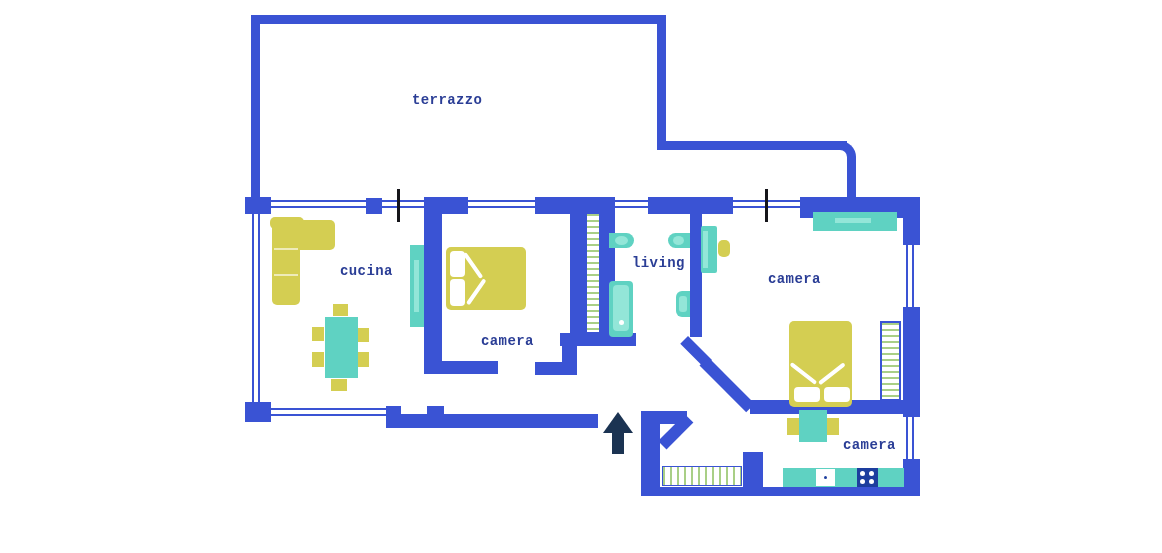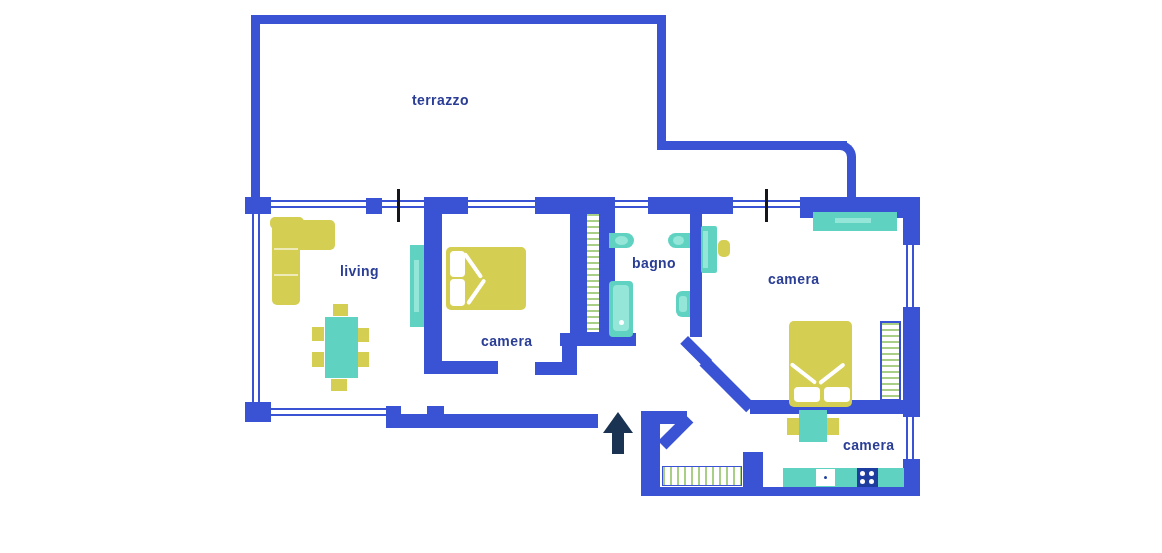--- a/index.html
+++ b/index.html
@@ -1,17 +1,17 @@
 <!DOCTYPE html>
 <html style="--wall-blue: #3a53d4; --label-indigo: #2b3e96; --arrow-navy: #1b3352; --stove-navy: #1d3e9e; --furniture-yellow: #d4ce52; --furniture-teal: #5fd2c2; --hatch-green: #a9cf86; --background: #ffffff;"><head>
 <meta charset="utf-8">
 <style>
   html,body{margin:0;padding:0;background:#fff;}
   #canvas{position:relative;width:1162px;height:496px;background:var(--background,#fff);overflow:hidden;
-          font-family:Liberation Sans, sans-serif;}
+          font-family:Liberation Mono, monospace;}
   .wall{position:absolute;background:var(--wall-blue,#3a53d4);}
   .win-h{position:absolute;height:8px;box-sizing:border-box;background:#fff;
          border-top:2px solid var(--wall-blue,#3a53d4);border-bottom:2px solid var(--wall-blue,#3a53d4);}
   .win-v{position:absolute;width:8px;box-sizing:border-box;background:#fff;
          border-left:2px solid var(--wall-blue,#3a53d4);border-right:2px solid var(--wall-blue,#3a53d4);}
   .tick{position:absolute;width:3px;background:#15151a;}
   .yellow{position:absolute;background:var(--furniture-yellow,#d4ce52);}
   .teal{position:absolute;background:var(--furniture-teal,#5fd2c2);}
   .teal-light{position:absolute;background:#93e6d8;}
   .white{position:absolute;background:#fff;}
@@ -104,41 +104,41 @@
   <div class="yellow rnd" style="left:272px;top:220px;width:28px;height:85px;"></div>
   <div class="white" style="left:274px;top:248px;width:24px;height:2px;opacity:.6;"></div>
   <div class="white" style="left:274px;top:274px;width:24px;height:2px;opacity:.6;"></div>
   <div class="teal" style="left:325px;top:317px;width:33px;height:61px;"></div>
   <div class="yellow" style="left:333px;top:304px;width:15px;height:12px;"></div>
   <div class="yellow" style="left:331px;top:379px;width:16px;height:12px;"></div>
   <div class="yellow" style="left:312px;top:327px;width:12px;height:14px;"></div>
   <div class="yellow" style="left:312px;top:352px;width:12px;height:15px;"></div>
   <div class="yellow" style="left:358px;top:328px;width:11px;height:14px;"></div>
   <div class="yellow" style="left:358px;top:352px;width:11px;height:15px;"></div>
-  <div class="lbl" style="left:340px;top:263px;">living</div>
+  <div class="lbl" style="left:340px;top:263px;">cucina</div>
 
   <div class="teal" style="left:410px;top:245px;width:14px;height:82px;"></div>
   <div class="teal-light" style="left:414px;top:260px;width:5px;height:52px;"></div>
   <div class="yellow rnd" style="left:446px;top:247px;width:80px;height:63px;"></div>
   <div class="white" style="left:450px;top:251px;width:15px;height:26px;border-radius:4px;"></div>
   <div class="white" style="left:450px;top:279px;width:15px;height:27px;border-radius:4px;"></div>
   <div class="fold" style="left:466px;top:252px;width:30px;height:4px;transform:rotate(55deg);"></div>
   <div class="fold" style="left:466px;top:303px;width:30px;height:4px;transform:rotate(-55deg);"></div>
   <div class="lbl" style="left:481px;top:333px;">camera</div>
 
   <div class="teal" style="left:609px;top:233px;width:25px;height:15px;border-radius:0 8px 8px 0;"></div>
   <div class="teal-light" style="left:615px;top:236px;width:13px;height:9px;border-radius:50%;"></div>
   <div class="teal" style="left:609px;top:281px;width:24px;height:56px;border-radius:4px;"></div>
   <div class="teal-light" style="left:613px;top:285px;width:16px;height:46px;border-radius:4px;"></div>
   <div class="dot" style="left:619px;top:320px;width:5px;height:5px;background:#fff;"></div>
   <div class="teal" style="left:668px;top:233px;width:22px;height:15px;border-radius:8px 0 0 8px;"></div>
   <div class="teal-light" style="left:673px;top:236px;width:11px;height:9px;border-radius:50%;"></div>
   <div class="teal" style="left:676px;top:291px;width:14px;height:26px;border-radius:6px 0 0 6px;"></div>
   <div class="teal-light" style="left:679px;top:296px;width:8px;height:16px;border-radius:3px;"></div>
-  <div class="lbl" style="left:632px;top:255px;">bagno</div>
+  <div class="lbl" style="left:632px;top:255px;">living</div>
 
   <div class="teal" style="left:813px;top:212px;width:84px;height:19px;"></div>
   <div class="teal-light" style="left:835px;top:218px;width:36px;height:5px;"></div>
   <div class="teal" style="left:701px;top:226px;width:16px;height:47px;border-radius:2px;"></div>
   <div class="teal-light" style="left:703px;top:231px;width:5px;height:37px;"></div>
   <div class="yellow rnd" style="left:718px;top:240px;width:12px;height:17px;"></div>
   <div class="yellow rnd" style="left:789px;top:321px;width:63px;height:86px;"></div>
   <div class="fold" style="left:792px;top:362px;width:32px;height:4px;transform:rotate(38deg);"></div>
   <div class="fold" style="left:818px;top:382px;width:32px;height:4px;transform:rotate(-38deg);"></div>
   <div class="white" style="left:794px;top:387px;width:26px;height:15px;border-radius:4px;"></div>

